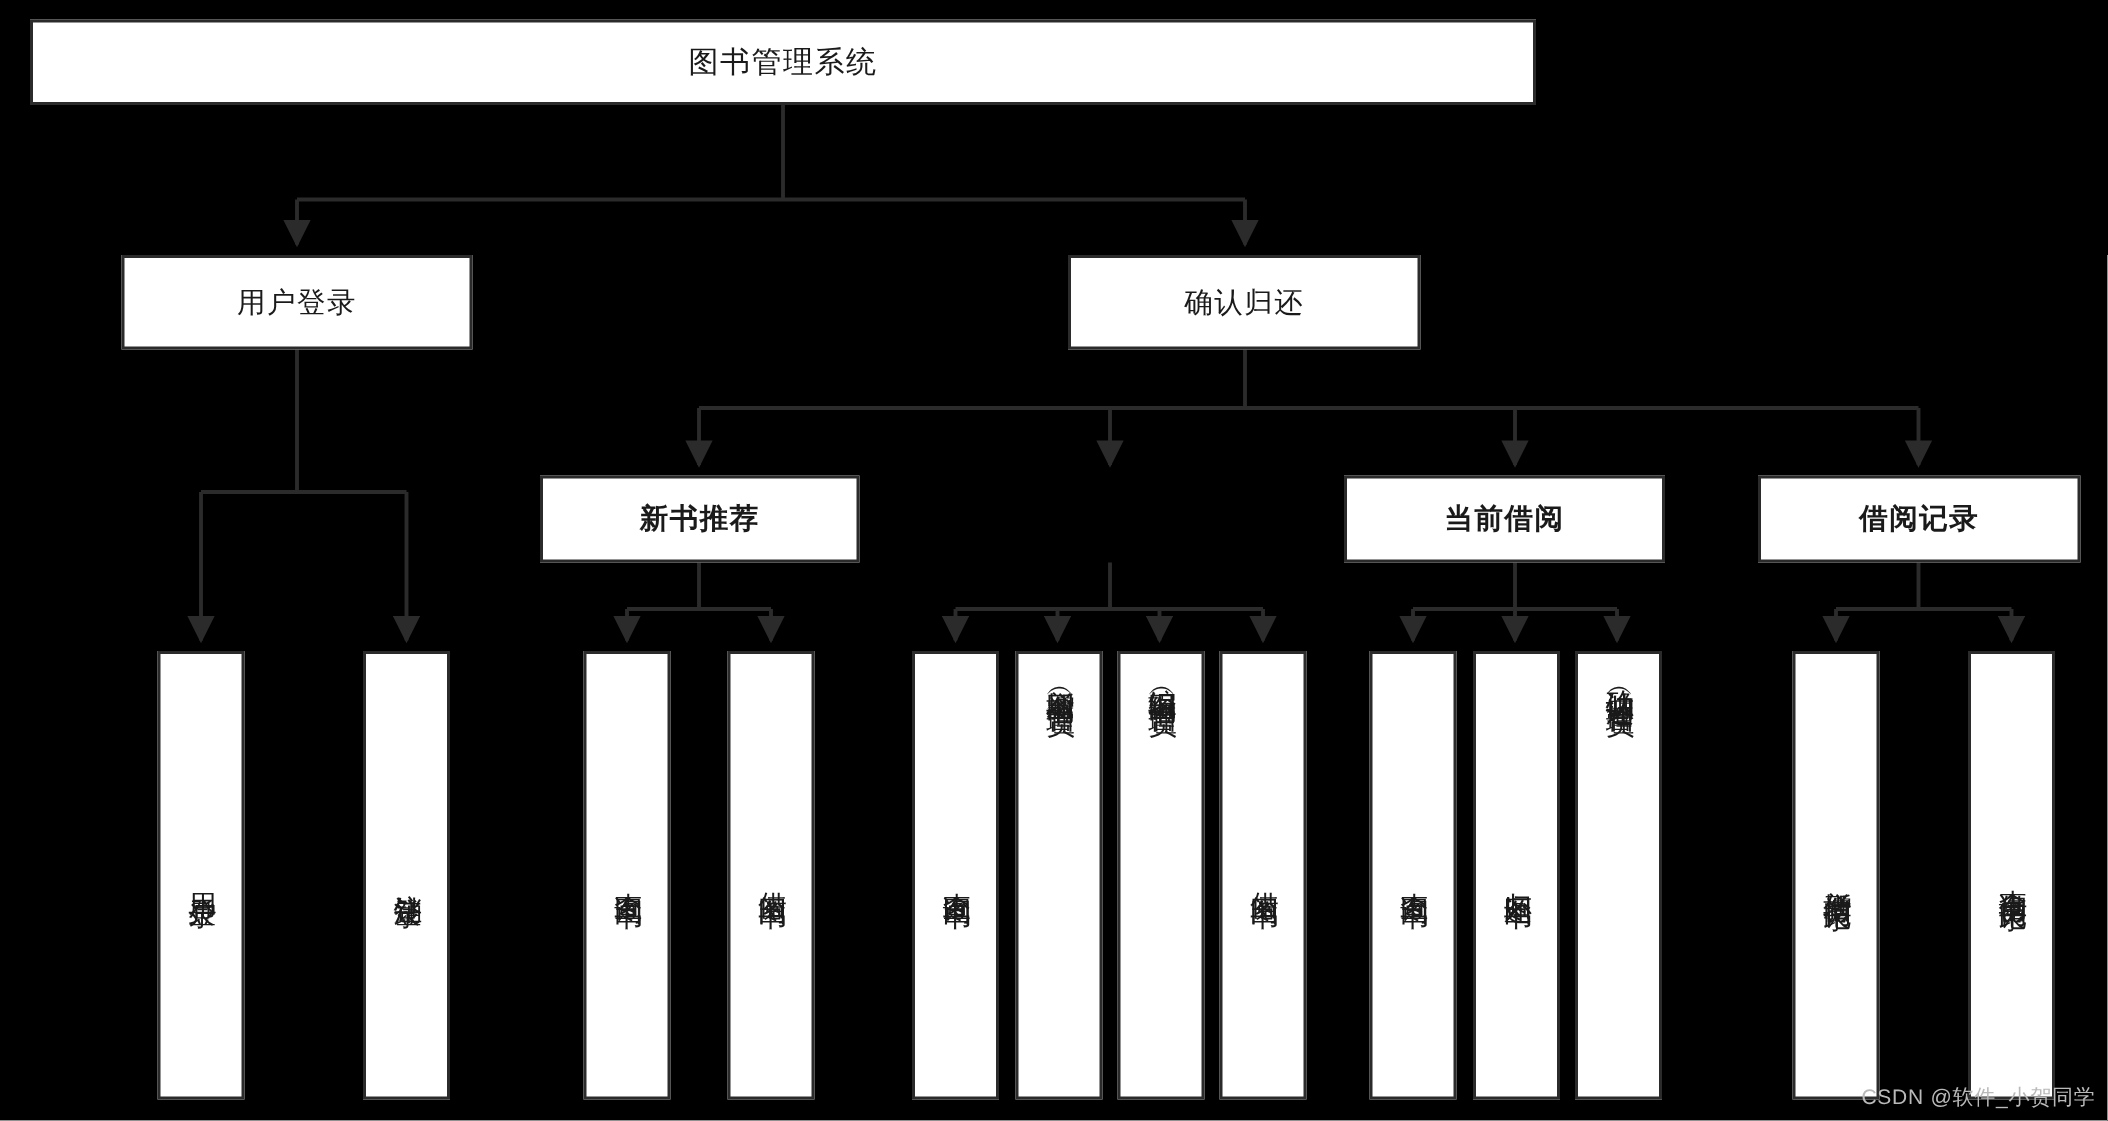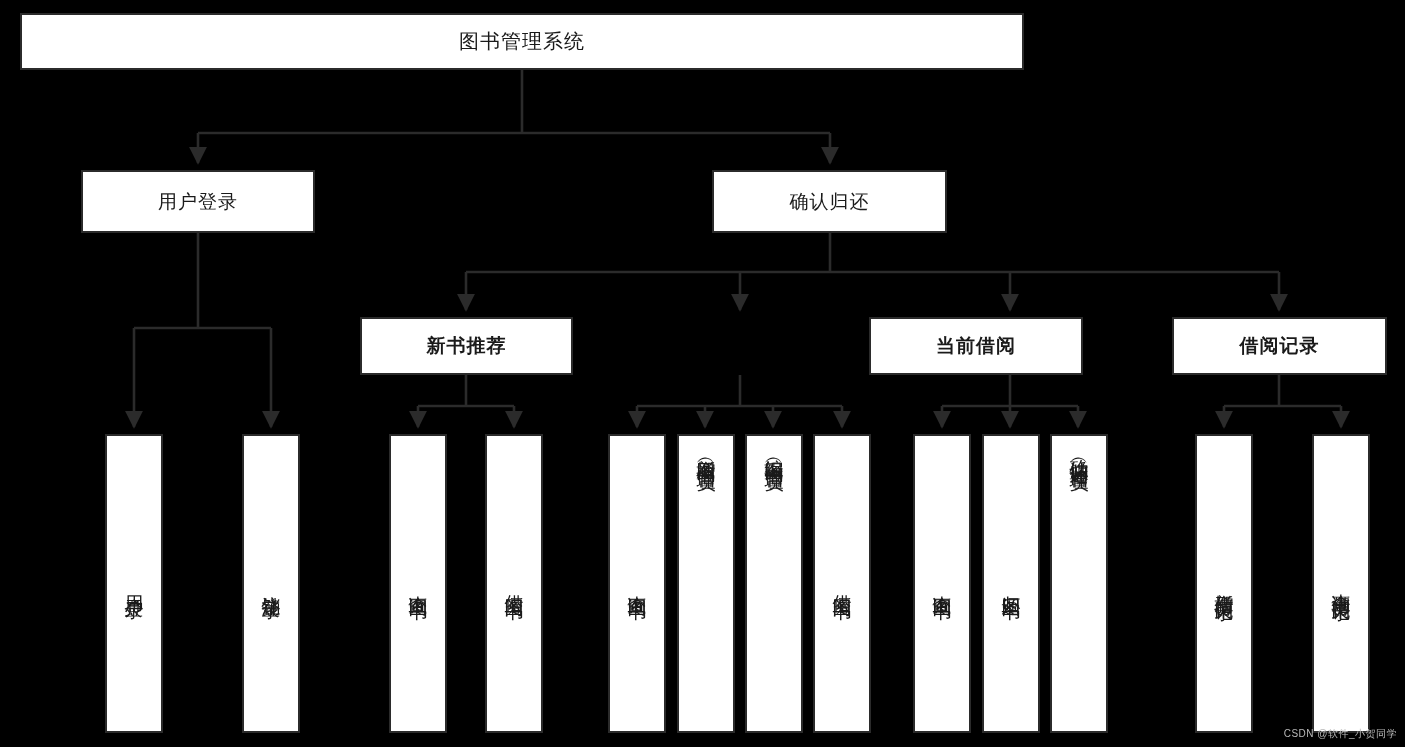--- a/index.html
+++ b/index.html
@@ -69,21 +69,21 @@
   }
   .leaf.center-v {
     align-items: center;
     padding-top: 0;
   }
   
   #watermark {
     position: absolute;
     right: 8px;
     bottom: 6px;
-    font-size: 10px;
+    font-size: 14px;
     color: #b9b9b9;
     z-index: 5;
     white-space: nowrap;
     letter-spacing: 0.5px;
   }
 </style>
 </head>
 <body>
 
 <div id="canvas">
@@ -150,21 +150,21 @@
 
   <div class="node lvl2" style="left:712px; top:170px; width:235px; height:63px;">
     <span>确认归还</span>
   </div>
 
   <div class="node lvl3" style="left:360px; top:317px; width:213px; height:58px;">
     <span>新书推荐</span>
   </div>
 
 
-  <div class="node lvl3" style="left:869px; top:317px; width:214px; height:58px;">
+  <div class="node lvl3" style="left:896px; top:317px; width:214px; height:58px;">
     <span>当前借阅</span>
   </div>
 
   <div class="node lvl3" style="left:1172px; top:317px; width:215px; height:58px;">
     <span>借阅记录</span>
   </div>
 
   <div class="node leaf center-v" style="left:105px; top:434px; width:58px; height:299px;">
     <span class="vtext">用户登录</span>
   </div>

